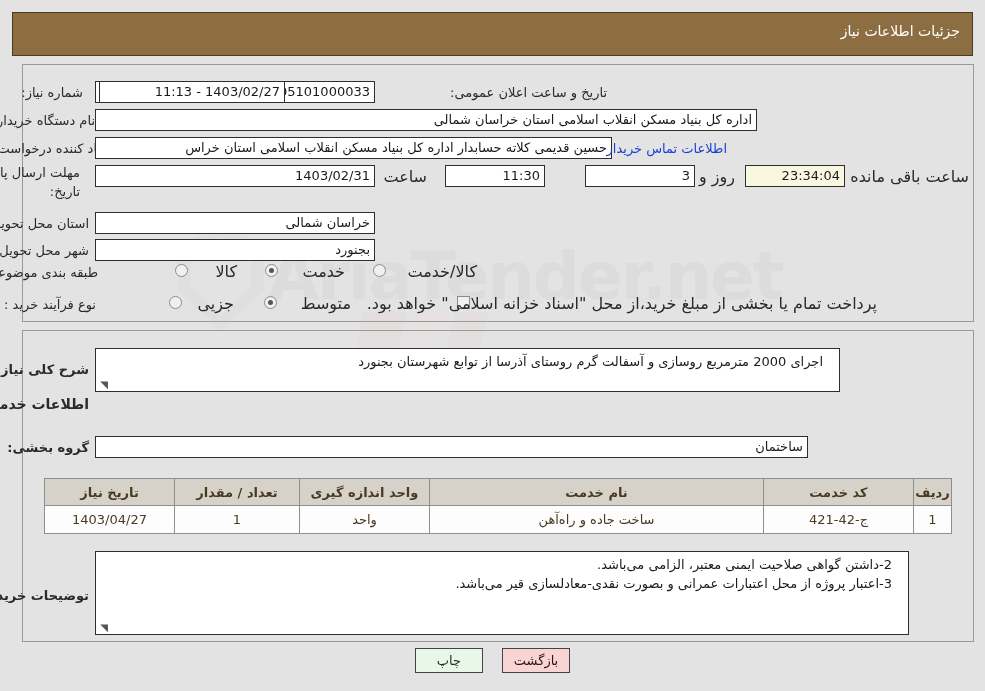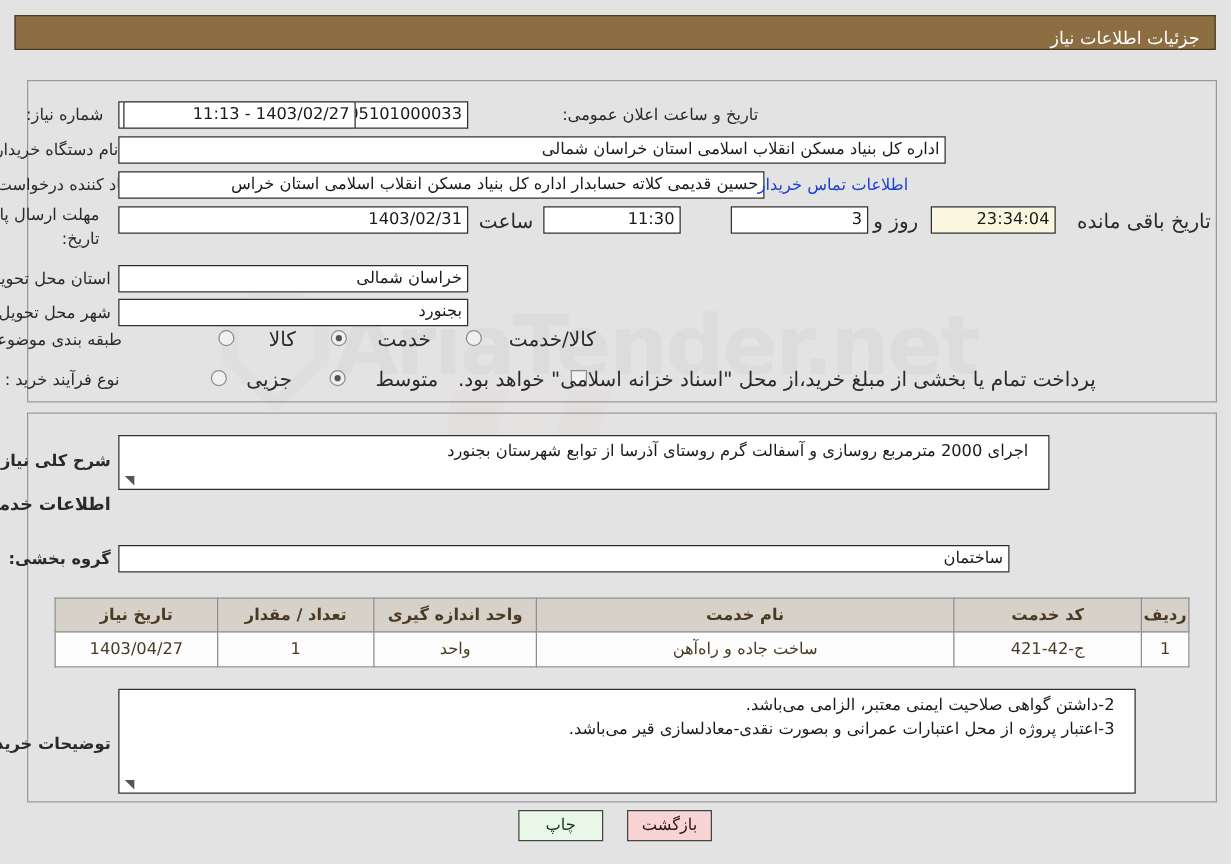--- a/index.html
+++ b/index.html
@@ -49,21 +49,21 @@
   .wm-red {
     position: absolute; left: 352px; top: 96px;
     width: 140px; height: 86px;
     opacity: .55;
   }
 
   
   .topbar {
     position: absolute;
     left: 12px; top: 12px;
-    width: 961px; height: 28px;
+    width: 961px; height: 44px;
     background: #8d6e43;
     border: 1px solid #4a3a23;
     z-index: 3;
   }
   .topbar-title {
     position: absolute;
     right: 12px; top: 9px;
     color: #ffffff;
     font-size: 14px;
     line-height: 18px;
@@ -254,25 +254,25 @@
 <div class="fld r" style="right:228px; top:109px; width:662px;">اداره کل بنیاد مسکن انقلاب اسلامی استان خراسان شمالی</div>
 
 <div class="lbl" style="right:872px; top:141px;">ایجاد کننده درخواست:</div>
 <div class="fld r" style="right:373px; top:137px; width:517px;">حسین قدیمی کلاته حسابدار اداره کل بنیاد مسکن انقلاب اسلامی استان خراس</div>
 <div class="link" style="right:258px; top:141px;">اطلاعات تماس خریدار</div>
 
 <div class="lbl" style="right:905px; top:165px;">مهلت ارسال پاسخ: تا</div>
 <div class="lbl" style="right:905px; top:184px;">تاریخ:</div>
 <div class="fld c" style="right:610px; top:165px; width:280px;">1403/02/31</div>
 <div class="plain" style="right:558px; top:169px;">ساعت</div>
-<div class="fld c" style="right:440px; top:165px; width:110px;">11:30</div>
+<div class="fld c" style="right:440px; top:165px; width:100px;">11:30</div>
 <div class="fld c" style="right:290px; top:165px; width:110px;">3</div>
 <div class="plain" style="right:250px; top:169px;">روز و</div>
 <div class="fld c cream" style="right:140px; top:165px; width:100px;">23:34:04</div>
-<div class="plain" style="right:16px; top:169px;">تاریخ باقی مانده</div>
+<div class="plain" style="right:16px; top:169px;">ساعت باقی مانده</div>
 
 <div class="lbl" style="right:896px; top:216px;">استان محل تحویل:</div>
 <div class="fld r" style="right:610px; top:212px; width:280px;">خراسان شمالی</div>
 
 <div class="lbl" style="right:896px; top:243px;">شهر محل تحویل:</div>
 <div class="fld r" style="right:610px; top:239px; width:280px;">بجنورد</div>
 
 <div class="lbl" style="right:887px; top:265px;">طبقه بندی موضوعی:</div>
 <div class="radio" style="right:797px; top:264px;"></div>
 <div class="plain" style="right:748px; top:264px;">کالا</div>

